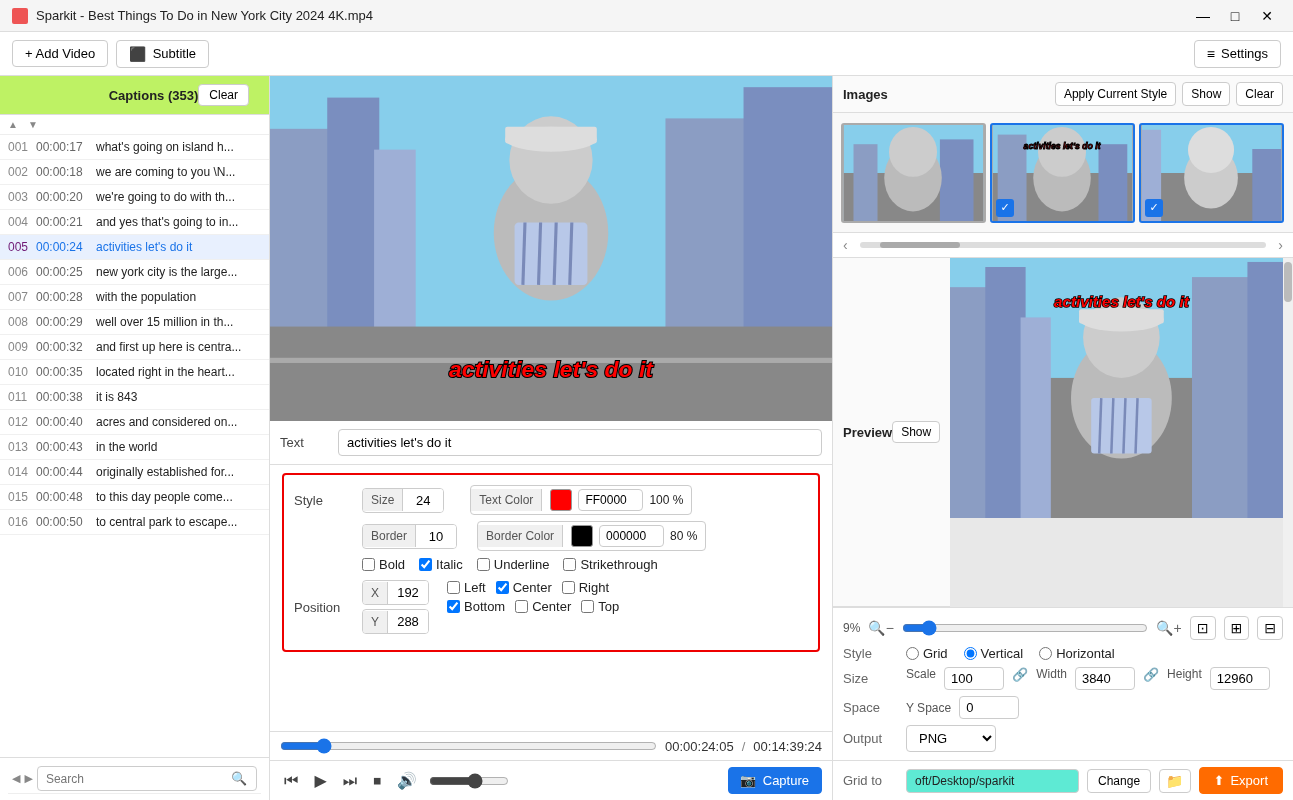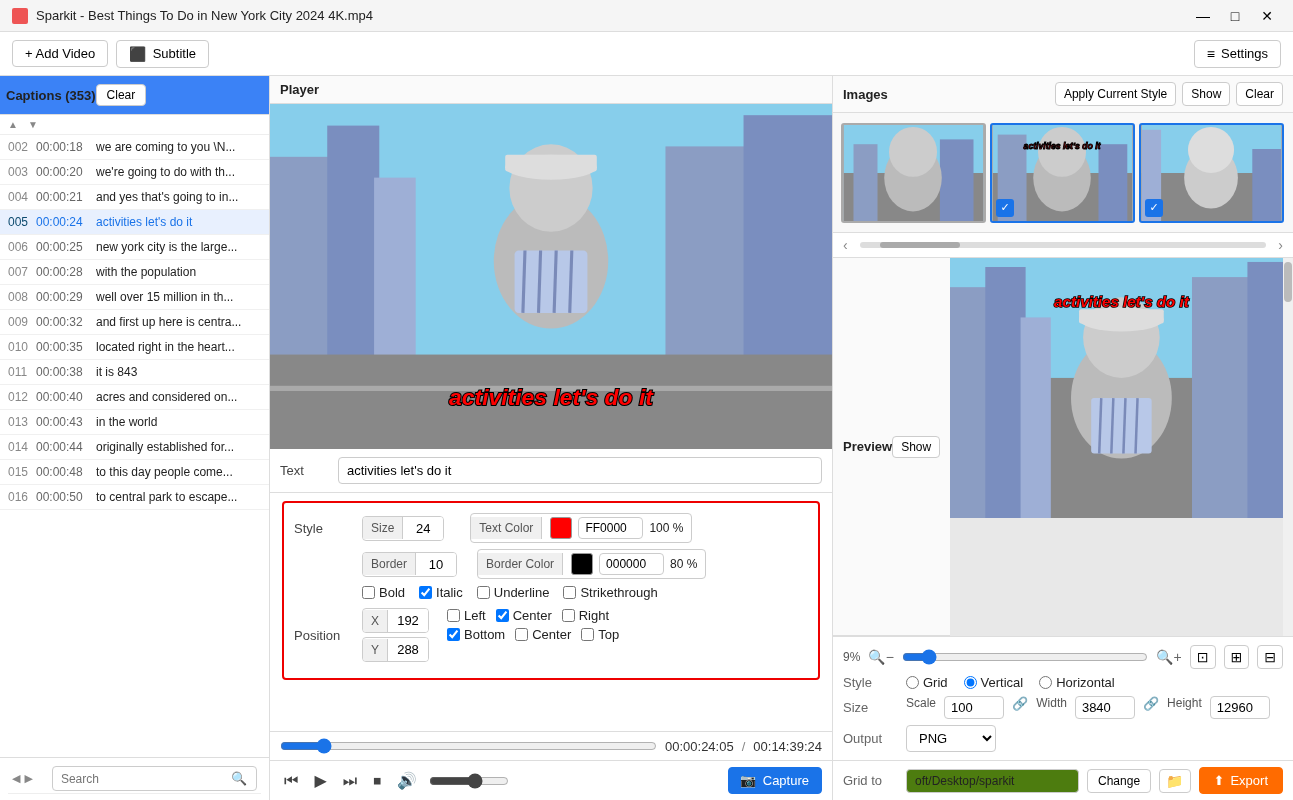--- a/index.html
+++ b/index.html
@@ -45,41 +45,41 @@
       width: 270px;
       min-width: 270px;
       background: #fff;
       border-right: 1px solid #ddd;
       display: flex;
       flex-direction: column;
     }
     .captions-header {
       display: flex;
       align-items: center;
-      justify-content: flex-start;
-      padding: 8px 6px;
+      justify-content: flex-end;
+      padding: 8px 20px;
       border-bottom: 1px solid #ddd;
-      background: #3b82f6;
+      background: #bef264;
     }
     .captions-title { font-weight: 600; font-size: 13px; }
     .captions-list { flex: 1; overflow-y: auto; }
     .caption-item {
       display: flex;
       align-items: flex-start;
       padding: 5px 8px;
       border-bottom: 1px solid #f0f0f0;
       cursor: pointer;
       font-size: 12px;
     }
     .caption-item.active { background: #e8f0fe; color: #1a73e8; }
     .caption-num { width: 28px; color: #888; flex-shrink: 0; }
     .caption-time { width: 60px; flex-shrink: 0; color: #666; }
     .caption-text { overflow: hidden; text-overflow: ellipsis; white-space: nowrap; flex: 1; }
     .caption-item.active .caption-time { color: #1a73e8; }
-    .caption-item.active .caption-num { color: #0c4a6e; }
+    .caption-item.active .caption-num { color: #701a75; }
     .captions-footer {
       padding: 6px 8px;
       border-top: 1px solid #ddd;
       display: flex;
       align-items: center;
     }
     .search-box {
       flex: 1;
       border: 1px solid #ccc;
       border-radius: 4px;
@@ -366,21 +366,21 @@
       gap: 8px;
       padding: 6px 10px;
       border-top: 1px solid #ddd;
     }
     .save-path {
       flex: 1;
       border: 1px solid #ccc;
       border-radius: 4px;
       padding: 4px 8px;
       font-size: 12px;
-      background: #4d7c0f;
+      background: #5eead4;
       overflow: hidden;
       text-overflow: ellipsis;
       white-space: nowrap;
     }
 
     
     .preview-scrollbar {
       width: 10px;
       background: #f0f0f0;
       position: absolute;
@@ -442,20 +442,25 @@
     <div class="captions-header">
       <span class="captions-title">Captions (353)</span>
       <button class="btn" style="padding:3px 10px;font-size:12px;">Clear</button>
     </div>
     <div style="display:flex;gap:2px;padding:2px 4px;border-bottom:1px solid #eee;">
       <span class="scroll-arrow">▲</span>
       <span class="scroll-arrow">▼</span>
     </div>
     <div class="captions-list">
       <div class="caption-item">
+        <span class="caption-num">001</span>
+        <span class="caption-time">00:00:17</span>
+        <span class="caption-text">what's going on island h...</span>
+      </div>
+      <div class="caption-item">
         <span class="caption-num">002</span>
         <span class="caption-time">00:00:18</span>
         <span class="caption-text">we are coming to you \N...</span>
       </div>
       <div class="caption-item">
         <span class="caption-num">003</span>
         <span class="caption-time">00:00:20</span>
         <span class="caption-text">we're going to do with th...</span>
       </div>
       <div class="caption-item">
@@ -521,32 +526,29 @@
       <div class="caption-item">
         <span class="caption-num">016</span>
         <span class="caption-time">00:00:50</span>
         <span class="caption-text">to central park to escape...</span>
       </div>
     </div>
     <div class="captions-footer">
       <div style="display:flex;align-items:center;gap:4px;padding:2px 4px;border-bottom:1px solid #eee;width:100%;">
         <span style="cursor:pointer;color:#888;font-size:11px;">◀</span>
         <span style="cursor:pointer;color:#888;font-size:11px;">▶</span>
-        <div class="search-box" style="margin-left:15px;">
+        <div class="search-box" style="margin-left:0;">
           <input class="search-input" type="text" placeholder="Search" style="">
           <span style="color:#888;font-size:13px;">🔍</span>
         </div>
       </div>
     </div>
   </div>
 
   <div class="player-panel">
-    <div class="player-header">
-      <span>Player</span>
-    </div>
 
     <div class="video-container">
       <svg viewBox="0 0 540 350" width="100%" height="100%" xmlns="http://www.w3.org/2000/svg" preserveAspectRatio="xMidYMid slice">
 
         <rect width="540" height="350" fill="#87CEEB"></rect>
 
         <rect x="0" y="60" width="60" height="290" fill="#8B9DC3"></rect>
         <rect x="55" y="30" width="50" height="320" fill="#7A8EBF"></rect>
         <rect x="100" y="80" width="40" height="270" fill="#9EAFD6"></rect>
         <rect x="380" y="50" width="80" height="300" fill="#8B9DC3"></rect>
@@ -834,20 +836,27 @@
           <input class="size-input" type="text" value="100" style="">
           <span class="link-icon">🔗</span>
           <span class="size-label-sm">Width</span>
           <input class="size-input" type="text" value="3840" style="">
           <span class="link-icon">🔗</span>
           <span class="size-label-sm">Height</span>
           <input class="size-input" type="text" value="12960" style="">
         </div>
       </div>
 
+      <div class="rc-row">
+        <span class="rc-label">Space</span>
+        <div class="space-row">
+          <span class="size-label-sm">Y Space</span>
+          <input class="space-input" type="text" value="0" style="">
+        </div>
+      </div>
 
       <div class="rc-row">
         <span class="rc-label">Output</span>
         <select class="output-select">
           <option>PNG</option>
           <option>JPG</option>
           <option>SVG</option>
         </select>
       </div>
     </div>

